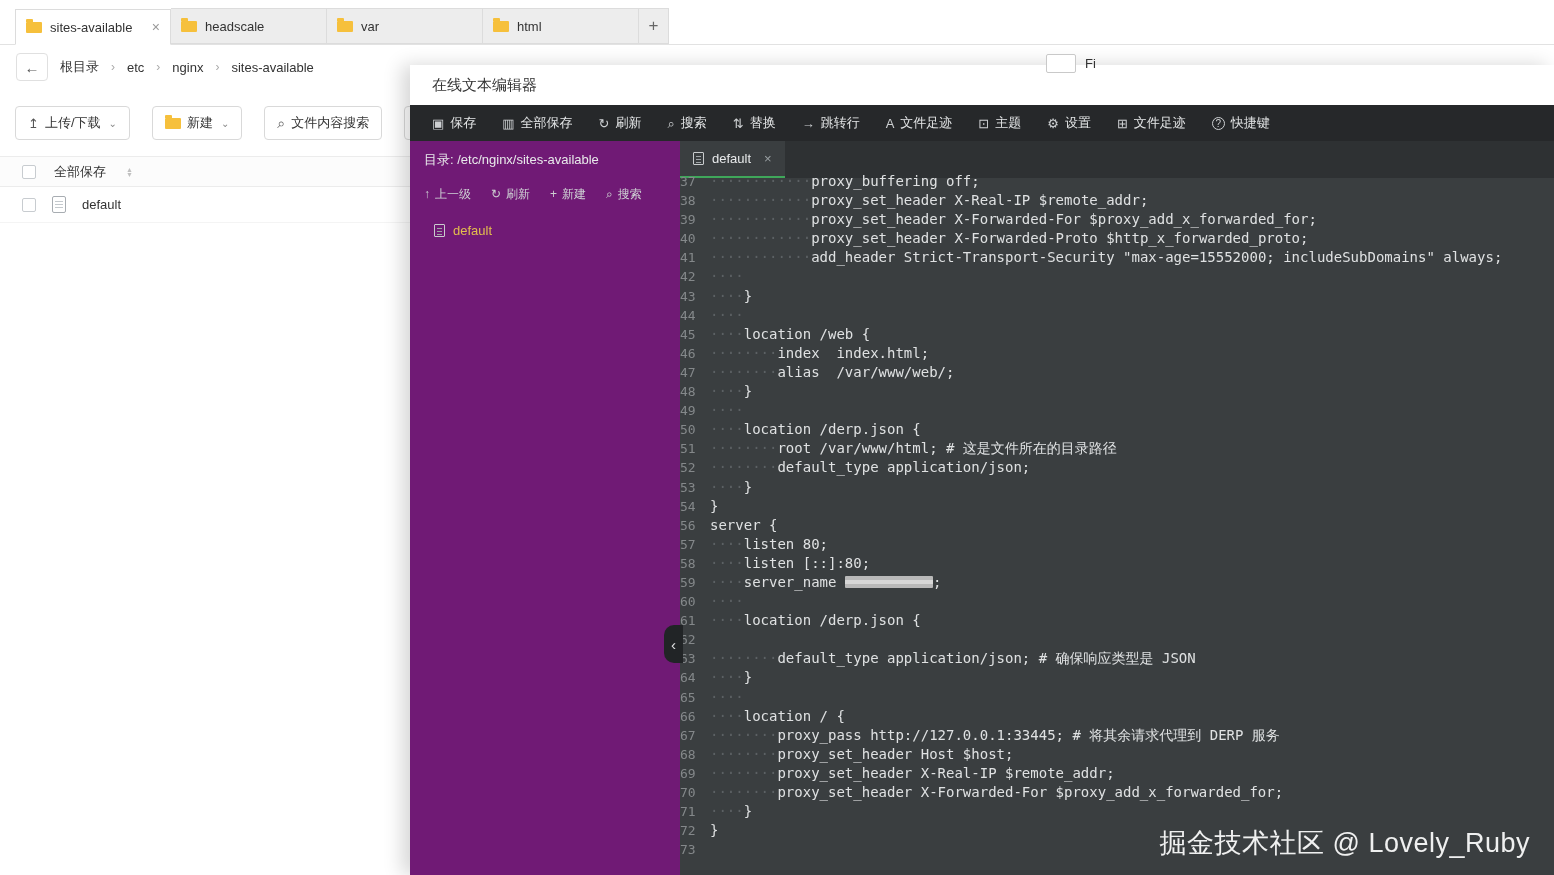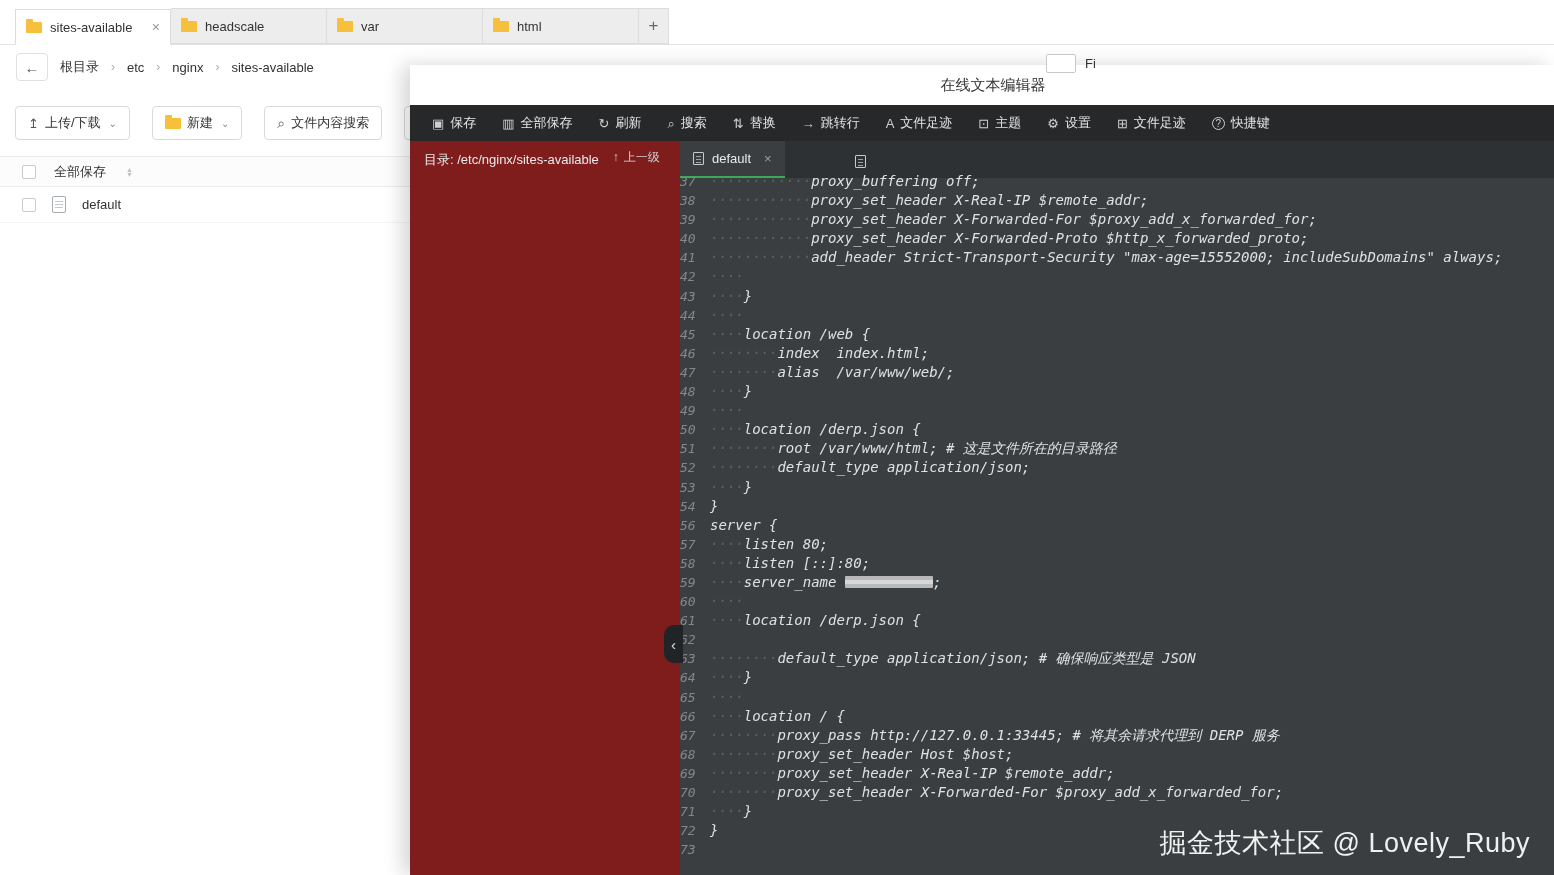--- a/index.html
+++ b/index.html
@@ -61,48 +61,48 @@
 
   
   .obscure-box { position:absolute; top:54px; left:1046px; width:30px; height:19px;
     border:1px solid #c9c9c9; border-radius:2px; background:#fff; z-index:30; }
   .obscure-frag { position:absolute; top:56px; left:1085px; font-size:13px; color:#333; z-index:30; }
 
   
   .editor { position:absolute; top:65px; left:410px; right:0; bottom:0; background:#3a3e40; z-index:10;
     box-shadow:-8px 0 18px rgba(0,0,0,.16); display:flex; flex-direction:column; }
   .ed-header { height:40px; background:#fff; display:flex; align-items:center; padding-left:22px;
-    font-size:15px; color:#333; flex:0 0 auto;justify-content:center; }
+    font-size:15px; color:#333; flex:0 0 auto; }
   .ed-toolbar { height:36px; background:#26282a; display:flex; align-items:center; padding-left:9px; flex:0 0 auto; }
   .ed-tool { display:inline-flex; align-items:center; gap:6px; color:#e4e6e7; font-size:13px;
     padding:0 13px; height:100%; cursor:default; white-space:nowrap; }
   .glyph { color:#cdd0d2; font-size:13px; line-height:1; }
   .glyph.q { border:1px solid #cdd0d2; border-radius:50%; width:13px; height:13px; line-height:12px;
     text-align:center; font-size:10px; }
   .ed-body { flex:1; display:flex; min-height:0; }
-  .ed-sidebar { width:270px; flex:0 0 auto; background:#7f1d1d; display:flex; flex-direction:row; }
+  .ed-sidebar { width:270px; flex:0 0 auto; background:#701a75; display:flex; flex-direction:column; }
   .ed-dirbar { height:37px; display:flex; align-items:center; padding-left:14px; color:#e8eaeb;
     font-size:13px; white-space:nowrap; }
   .ed-actions { height:32px; display:flex; align-items:center; gap:20px; padding-left:14px;
     color:#cfd3d5; font-size:12px; }
   .ed-action { display:inline-flex; align-items:center; gap:5px; white-space:nowrap; }
   .ed-action .glyph { font-size:12px; }
   .ed-tree { padding-top:6px; }
   .tree-item { display:flex; align-items:center; gap:8px; padding-left:24px; height:28px;
     color:#e3bf4d; font-size:13px; }
   .doc-icon { width:11px; height:13px; border:1px solid #c9ccce; border-radius:1px; position:relative; flex:0 0 auto; }
   .doc-icon::before { content:""; position:absolute; left:2px; right:2px; top:3px; height:7px;
     background:repeating-linear-gradient(to bottom,#9fa4a7 0 1px,transparent 1px 3px); }
   .ed-main { flex:1; display:flex; flex-direction:column; min-width:0; overflow:hidden; }
   .ed-tabbar { height:37px; background:#2e3133; display:flex; flex:0 0 auto; }
   .ed-tab { display:inline-flex; align-items:center; gap:8px; padding:0 13px; background:#3a3e40;
     border-bottom:2px solid #3fa75a; color:#e8eaeb; font-size:13px; }
   .ed-tab .close { color:#9aa0a3; margin-left:5px; font-size:13px; }
   .ed-code { flex:1; overflow:hidden; margin-top:-6px;
-    font-family:"DejaVu Sans Mono","Liberation Mono",monospace; font-size:14px;font-style:italic; }
+    font-family:"DejaVu Sans Mono","Liberation Mono",monospace; font-size:14px; }
   .cl { display:flex; height:19.1px; line-height:19.1px; white-space:pre; }
   .ln { width:30px; flex:0 0 auto; text-align:right; padding-right:16px; color:#84888a; font-size:13px; }
   .ct { color:#dfe1e2; }
   .ws { color:#5c6164; }
   .redact { display:inline-block; width:88px; height:12px; vertical-align:-1px; border-radius:1px;
     background-image:repeating-linear-gradient(0deg,#b9b9b9 0 4px,#d7d7d7 4px 8px),
       repeating-linear-gradient(90deg,rgba(0,0,0,.18) 0 4px,rgba(255,255,255,.12) 4px 8px); }
   .collapse-handle { position:absolute; left:254px; top:560px; width:19px; height:38px;
     background:#212426; color:#dfe1e2; border-radius:10px 0 0 10px; display:flex; align-items:center;
     justify-content:center; font-size:15px; z-index:12; }

